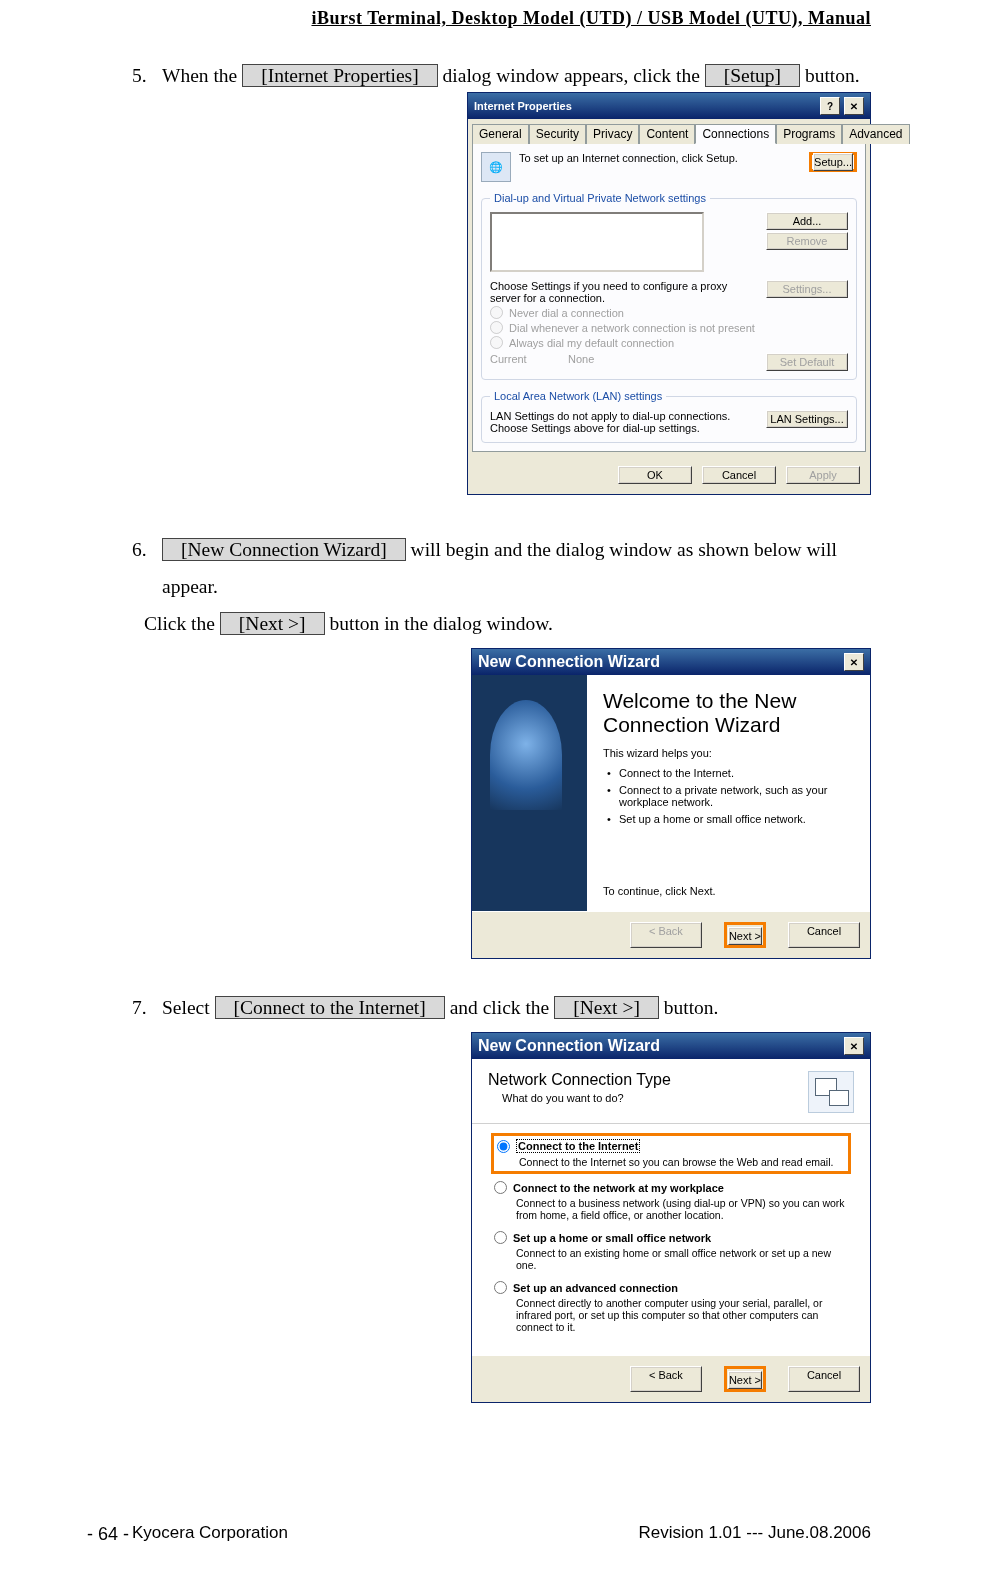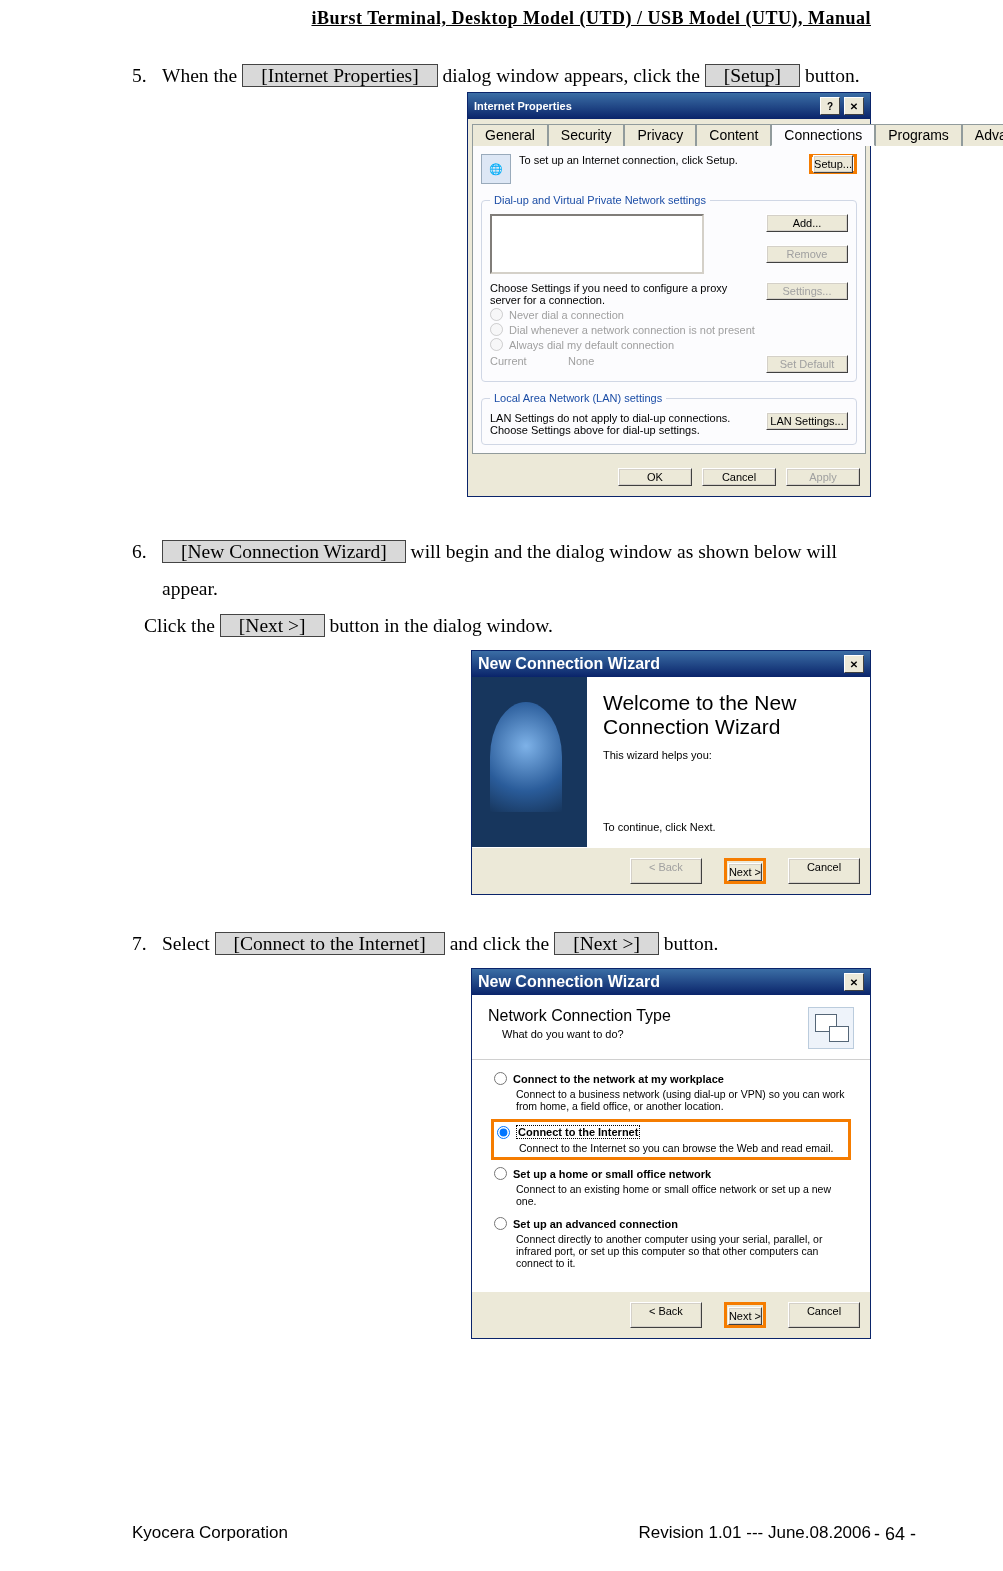--- a/index.html
+++ b/index.html
@@ -13,21 +13,21 @@
   .clear{clear:both}
 
   
   .win{background:#ece9d8;border:1px solid #0a246a;font-family:Tahoma,sans-serif;font-size:11px;color:#000}
   .titlebar{background:linear-gradient(#3b6ea5,#0a246a);color:#fff;font-weight:bold;padding:4px 6px;display:flex;align-items:center}
   .titlebar .t-text{flex:1}
   .titlebar .t-btn{width:18px;height:16px;background:#ece9d8;border:1px solid #fff;border-right-color:#404040;border-bottom-color:#404040;margin-left:4px;display:flex;align-items:center;justify-content:center;font-size:10px;color:#000}
   .t-help{background:#3b6ea5;color:#fff;border-color:#6fa8e5}
   .t-close{background:#e14d3a;color:#fff;border-color:#ff8a7a;border-right-color:#8b1e10;border-bottom-color:#8b1e10}
   .tabs{display:flex;padding:4px 4px 0 4px;gap:0}
-  .tab{background:#ece9d8;border:1px solid #919b9c;border-bottom:none;padding:2px 12px;font-size:14px;position:relative;top:1px}
+  .tab{background:#ece9d8;border:1px solid #919b9c;border-bottom:none;padding:2px 6px;font-size:12px;position:relative;top:1px}
   .tab.active{background:#fcfcfe;font-weight:normal;border-bottom:1px solid #fcfcfe;z-index:2}
   .tabbody{background:#fcfcfe;border:1px solid #919b9c;margin:0 4px 4px 4px;padding:8px}
   .row{display:flex;align-items:flex-start;gap:8px}
   .btn{background:#ece9d8;border:1px solid #404040;border-top-color:#fff;border-left-color:#fff;padding:2px 0;font-size:11px;text-align:center;min-width:80px;box-shadow:inset 0 0 0 1px #d4d0c8}
   .btn.disabled{color:#a0a0a0}
   .hl-btn{border:3px solid #f57c00;display:inline-block;padding:1px}
   fieldset{border:1px solid #d0d7e5;border-radius:4px;margin:10px 0 0 0;padding:8px}
   fieldset legend{color:#1b4da6;font-size:11px;padding:0 4px}
   .listbox{width:210px;height:56px;background:#fff;border:2px inset #d4d0c8}
   .radio{display:flex;align-items:center;gap:6px;color:#a0a0a0;margin:2px 0}
@@ -56,21 +56,21 @@
   .wiz .hicon::after{content:"";position:absolute;left:20px;top:18px;width:18px;height:14px;border:1px solid #567;background:#fff}
   .options{padding:12px 22px;background:#fff;font-size:11px}
   .opt{margin:0 0 10px 0}
   .opt label{display:flex;align-items:center;gap:6px;font-weight:bold}
   .opt label input{margin:0}
   .opt .desc{margin:3px 0 0 22px;font-weight:normal;font-size:10.5px}
   .opt.selected{outline:3px solid #f57c00;padding:3px}
   .dotted{border:1px dotted #000;padding:0 1px}
 
   .page-footer{position:absolute;bottom:28px;left:45px;right:45px;display:flex;justify-content:space-between;font-family:Arial,sans-serif;font-size:17px}
-  .page-num{position:absolute;bottom:26px;left:0;right:0;text-align:right;font-family:Arial,sans-serif;font-size:18px}
+  .page-num{position:absolute;bottom:26px;left:0;right:0;text-align:left;font-family:Arial,sans-serif;font-size:18px}
 </style>
 </head>
 <body>
 
 <div class="page">
   <div class="header">iBurst Terminal, Desktop Model (UTD) / USB Model (UTU), Manual</div>
 
   <div class="step">
     <span class="num">5.</span>
     <div class="body">
@@ -101,21 +101,21 @@
       <div class="tabbody">
         <div class="row">
           <div style="width:28px;height:28px;background:#dde7f5;border:1px solid #9ab;display:flex;align-items:center;justify-content:center">🌐</div>
           <div style="flex:1">To set up an Internet connection, click Setup.</div>
           <span class="hl-btn"><span class="btn">Setup...</span></span>
         </div>
         <fieldset>
           <legend>Dial-up and Virtual Private Network settings</legend>
           <div class="row">
             <div class="listbox"></div>
-            <div style="display:flex;flex-direction:column;gap:13px;margin-left:auto">
+            <div style="display:flex;flex-direction:column;gap:2px;margin-left:auto">
               <span class="btn">Add...</span>
               <span class="btn disabled">Remove</span>
             </div>
           </div>
           <div class="row" style="margin-top:8px">
             <div style="flex:1">Choose Settings if you need to configure a proxy server for a connection.</div>
             <span class="btn disabled">Settings...</span>
           </div>
           <div class="radio">
               <input type="radio" disabled="" style="">
@@ -169,20 +169,25 @@
         <span class="t-text">New Connection Wizard</span>
         <span class="t-btn t-close">✕</span>
       </div>
       <div class="body1">
         <div class="side">
             <div class="side-shape"></div>
           </div>
         <div class="wiz-main">
           <div class="wiz-title">Welcome to the New Connection Wizard</div>
           <div>This wizard helps you:</div>
+          <div class="bullets">
+            <div class="b">Connect to the Internet.</div>
+            <div class="b">Connect to a private network, such as your workplace network.</div>
+            <div class="b">Set up a home or small office network.</div>
+          </div>
           <div style="margin-top:60px">To continue, click Next.</div>
         </div>
       </div>
       <div class="wiz-foot">
         <span class="btn disabled">&lt; Back</span>
         <span class="hl-btn"><span class="btn">Next &gt;</span></span>
         <span class="btn">Cancel</span>
       </div>
     </div>
   </div>
@@ -206,33 +211,33 @@
         <span class="t-btn t-close">✕</span>
       </div>
       <div class="wiz-header">
         <div class="txt">
           <h3>Network Connection Type</h3>
           <p>What do you want to do?</p>
         </div>
         <div class="hicon"></div>
       </div>
       <div class="options">
+        <div class="opt selected">
+          <label>
+              <input type="radio" checked="" style="">
+              <span class="dotted">Connect to the Internet</span>
+            </label>
+          <div class="desc">Connect to the Internet so you can browse the Web and read email.</div>
+        </div>
         <div class="opt">
           <label>
               <input type="radio" style="">
               <span>Connect to the network at my workplace</span>
             </label>
           <div class="desc">Connect to a business network (using dial-up or VPN) so you can work from home, a field office, or another location.</div>
-        </div>
-        <div class="opt selected">
-          <label>
-              <input type="radio" checked="" style="">
-              <span class="dotted">Connect to the Internet</span>
-            </label>
-          <div class="desc">Connect to the Internet so you can browse the Web and read email.</div>
         </div>
         <div class="opt">
           <label>
               <input type="radio" style="">
               <span>Set up a home or small office network</span>
             </label>
           <div class="desc">Connect to an existing home or small office network or set up a new one.</div>
         </div>
         <div class="opt">
           <label>

